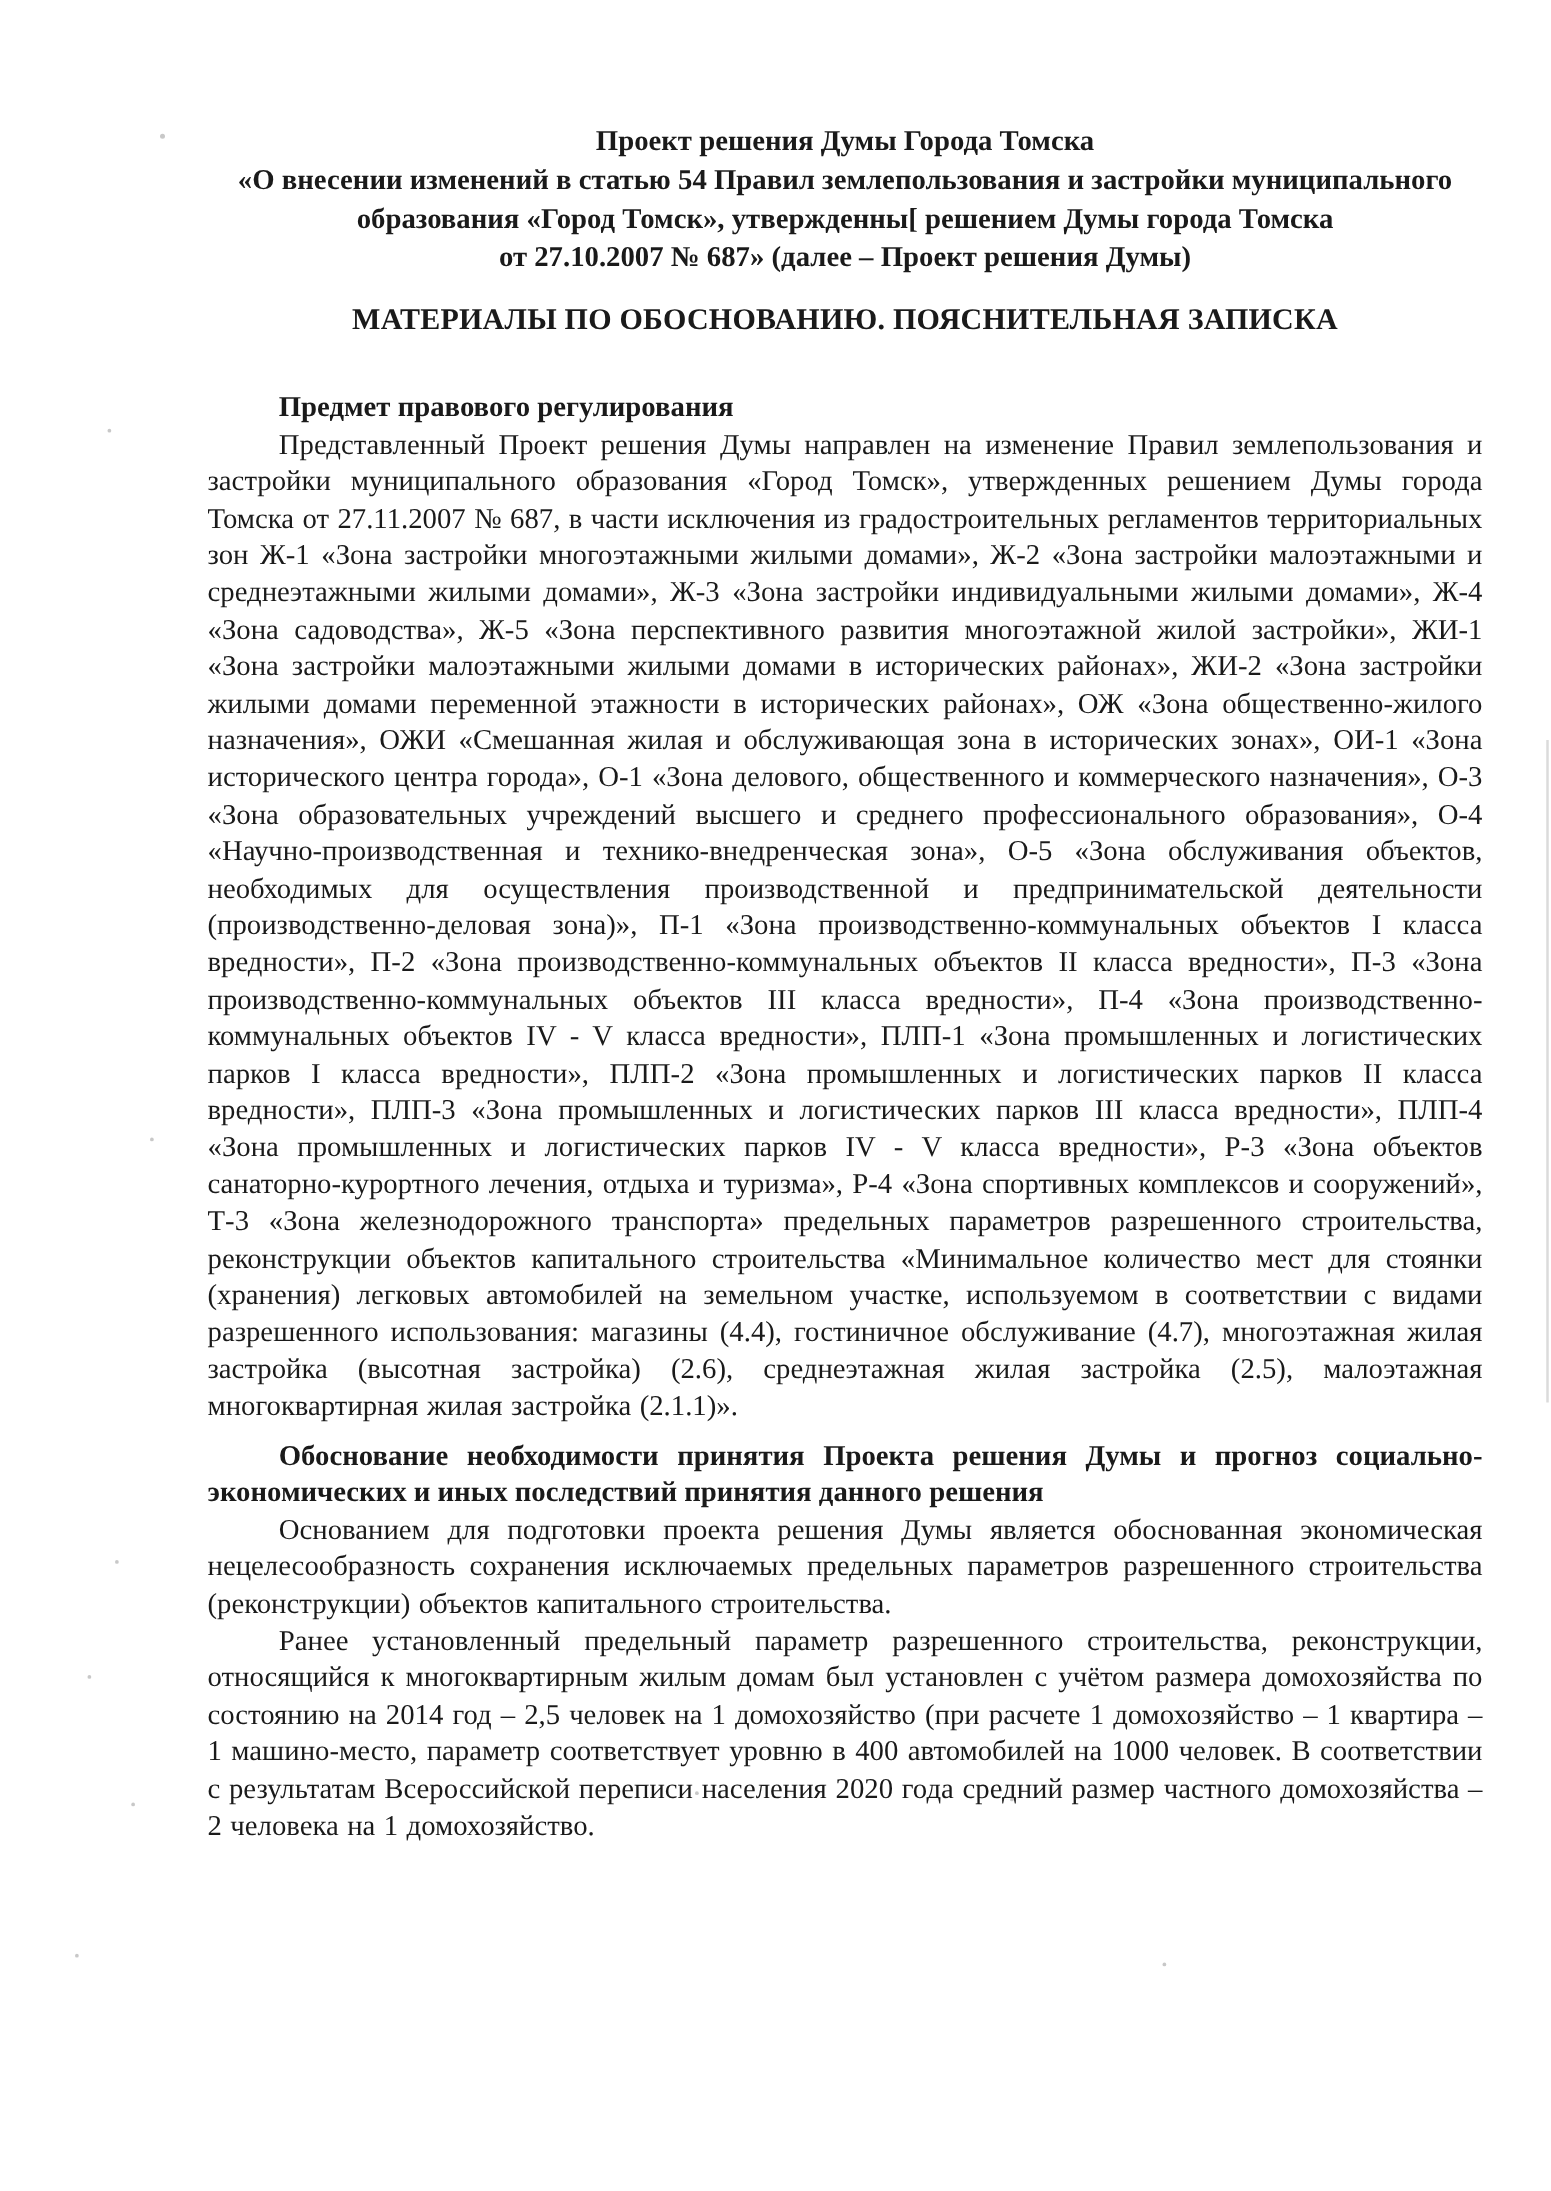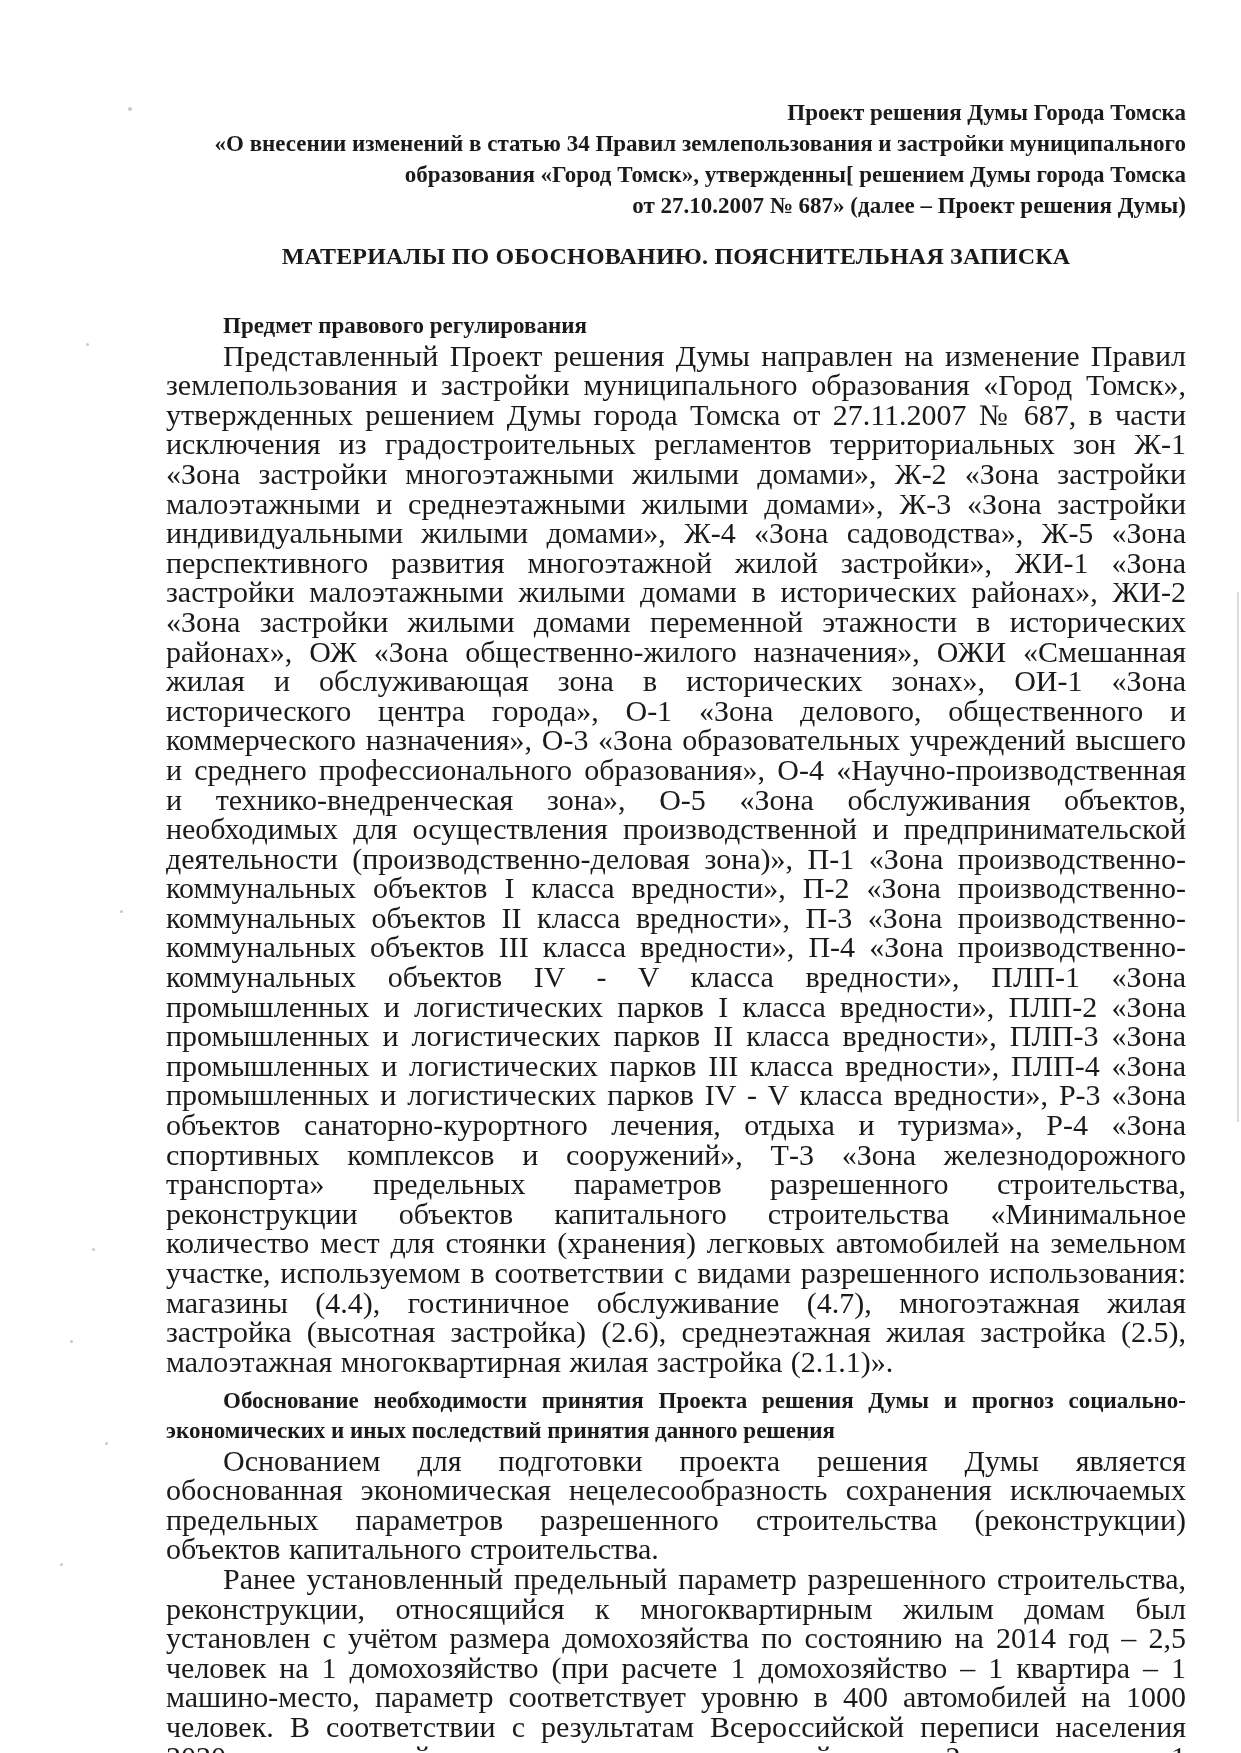--- a/index.html
+++ b/index.html
@@ -18,21 +18,21 @@
     left: 166px;
     top: 97px;
     width: 1020px;
   }
   .doc-header {
     text-align: center;
     font-weight: bold;
     font-size: 23px;
     line-height: 31px;
   }
-  .doc-header > div { margin: 0; text-align: right; }
+  .doc-header > div { margin: 0; }
   .main-heading {
     margin: 20px 0 13px 0;
     text-align: center;
     font-weight: bold;
     font-size: 24px;
     line-height: 30px;
     letter-spacing: 0.2px;
   }
   .section-heading {
     margin: 40px 0 0 0;
@@ -40,21 +40,21 @@
     font-size: 23px;
     line-height: 29.6px;
     text-indent: 57px;
   }
   .section-heading.justified {
     margin-top: 10px;
     text-align: justify;
   }
   p.body-par {
     margin: 0;
-    font-size: 30px;
+    font-size: 23px;
     line-height: 29.6px;
     text-align: justify;
     text-indent: 57px;
     word-spacing: 1px;
   }
   
   .speck {
     position: absolute;
     background: #9a9a9a;
     border-radius: 50%;
@@ -72,21 +72,21 @@
 </style>
 </head>
 <body>
 
 <div class="page">
 
   <div class="content">
 
     <div class="doc-header">
       <div>Проект решения Думы Города Томска</div>
-      <div>«О внесении изменений в статью 34 Правил землепользования и застройки муниципального образования «Город Томск», утвержденны[ решением Думы города Томска</div>
+      <div>«О внесении изменений в статью 54 Правил землепользования и застройки муниципального образования «Город Томск», утвержденны[ решением Думы города Томска</div>
       <div>от 27.10.2007 № 687» (далее – Проект решения Думы)</div>
     </div>
 
     <h1 class="main-heading">МАТЕРИАЛЫ ПО ОБОСНОВАНИЮ. ПОЯСНИТЕЛЬНАЯ ЗАПИСКА</h1>
 
     <section>
       <h2 class="section-heading">Предмет правового регулирования</h2>
       <p class="body-par">Представленный Проект решения Думы направлен на изменение Правил землепользования и застройки муниципального образования «Город Томск», утвержденных решением Думы города Томска от 27.11.2007 № 687, в части исключения из градостроительных регламентов территориальных зон Ж-1 «Зона застройки многоэтажными жилыми домами», Ж-2 «Зона застройки малоэтажными и среднеэтажными жилыми домами», Ж-3 «Зона застройки индивидуальными жилыми домами», Ж-4 «Зона садоводства», Ж-5 «Зона перспективного развития многоэтажной жилой застройки», ЖИ-1 «Зона застройки малоэтажными жилыми домами в исторических районах», ЖИ-2 «Зона застройки жилыми домами переменной этажности в исторических районах», ОЖ «Зона общественно-жилого назначения», ОЖИ «Смешанная жилая и обслуживающая зона в исторических зонах», ОИ-1 «Зона исторического центра города», О-1 «Зона делового, общественного и коммерческого назначения», О-3 «Зона образовательных учреждений высшего и среднего профессионального образования», О-4 «Научно-производственная и технико-внедренческая зона», О-5 «Зона обслуживания объектов, необходимых для осуществления производственной и предпринимательской деятельности (производственно-деловая зона)», П-1 «Зона производственно-коммунальных объектов I класса вредности», П-2 «Зона производственно-коммунальных объектов II класса вредности», П-3 «Зона производственно-коммунальных объектов III класса вредности», П-4 «Зона производственно-коммунальных объектов IV - V класса вредности», ПЛП-1 «Зона промышленных и логистических парков I класса вредности», ПЛП-2 «Зона промышленных и логистических парков II класса вредности», ПЛП-3 «Зона промышленных и логистических парков III класса вредности», ПЛП-4 «Зона промышленных и логистических парков IV - V класса вредности», Р-3 «Зона объектов санаторно-курортного лечения, отдыха и туризма», Р-4 «Зона спортивных комплексов и сооружений», Т-3 «Зона железнодорожного транспорта» предельных параметров разрешенного строительства, реконструкции объектов капитального строительства «Минимальное количество мест для стоянки (хранения) легковых автомобилей на земельном участке, используемом в соответствии с видами разрешенного использования: магазины (4.4), гостиничное обслуживание (4.7), многоэтажная жилая застройка (высотная застройка) (2.6), среднеэтажная жилая застройка (2.5), малоэтажная многоквартирная жилая застройка (2.1.1)».</p>
     </section>
 

